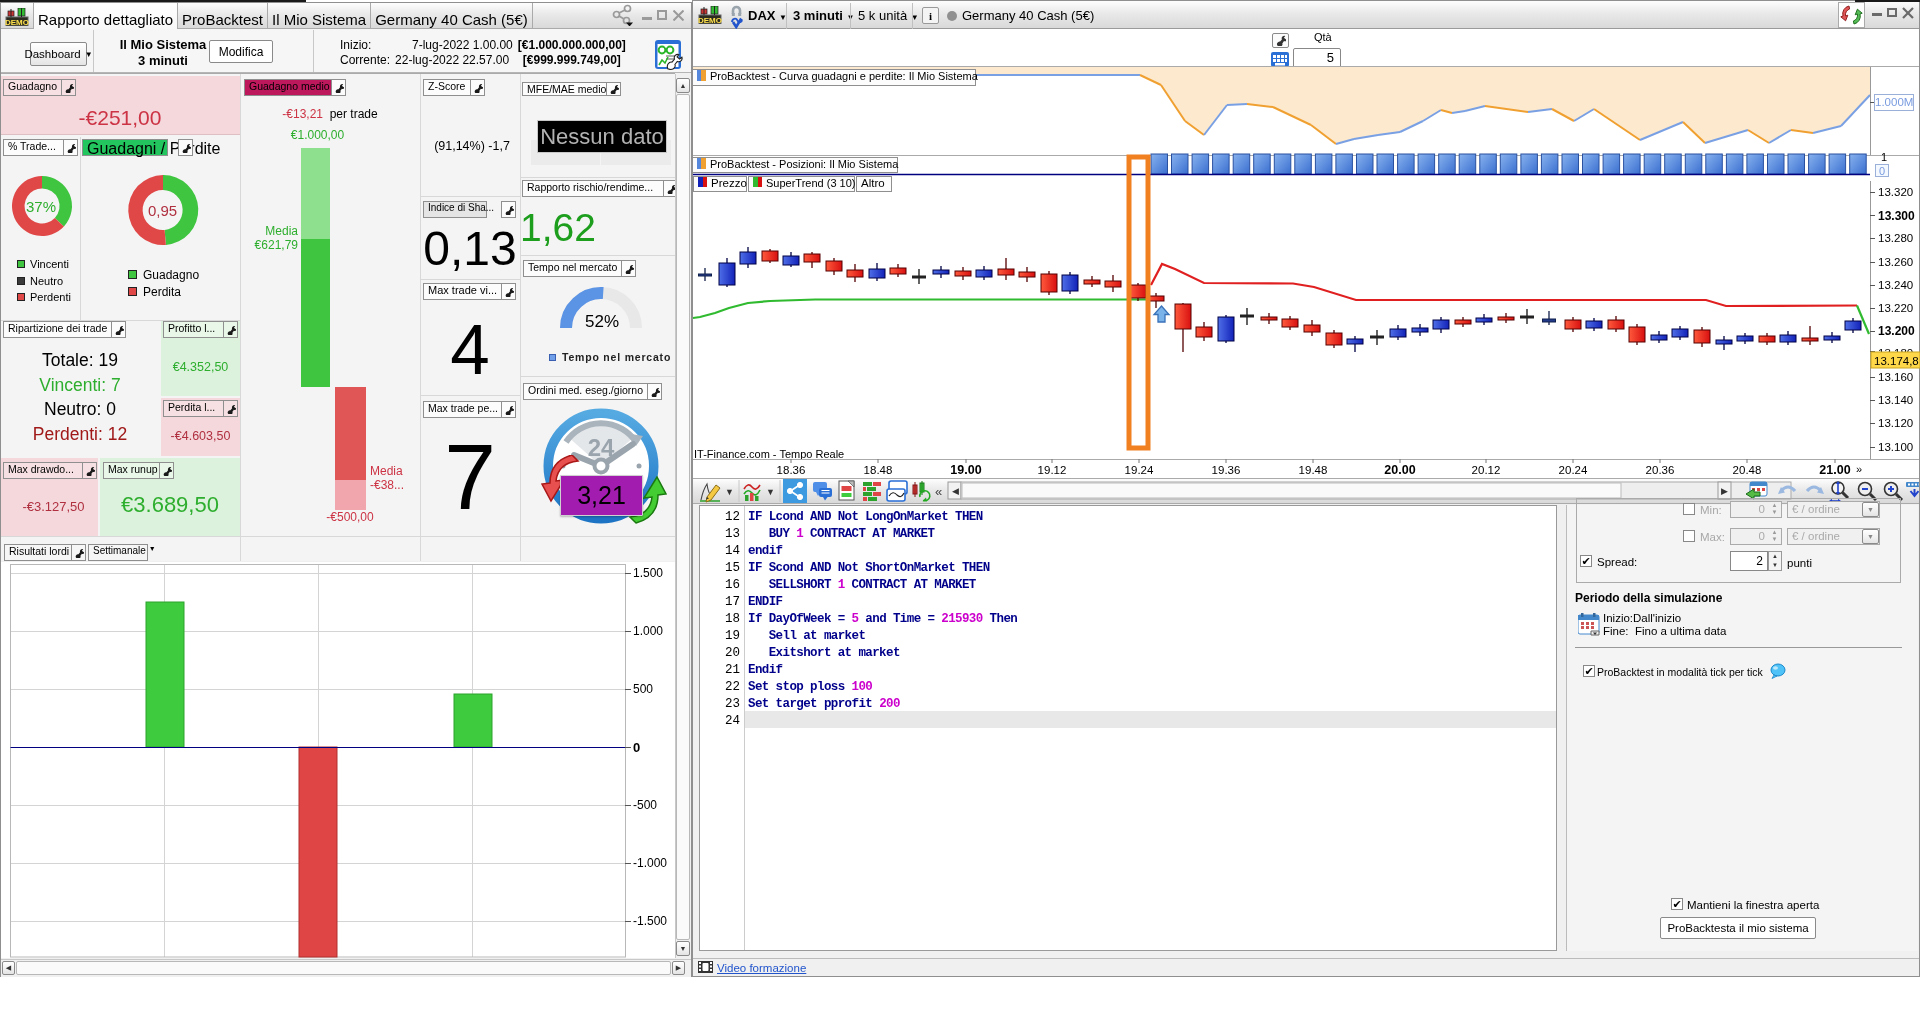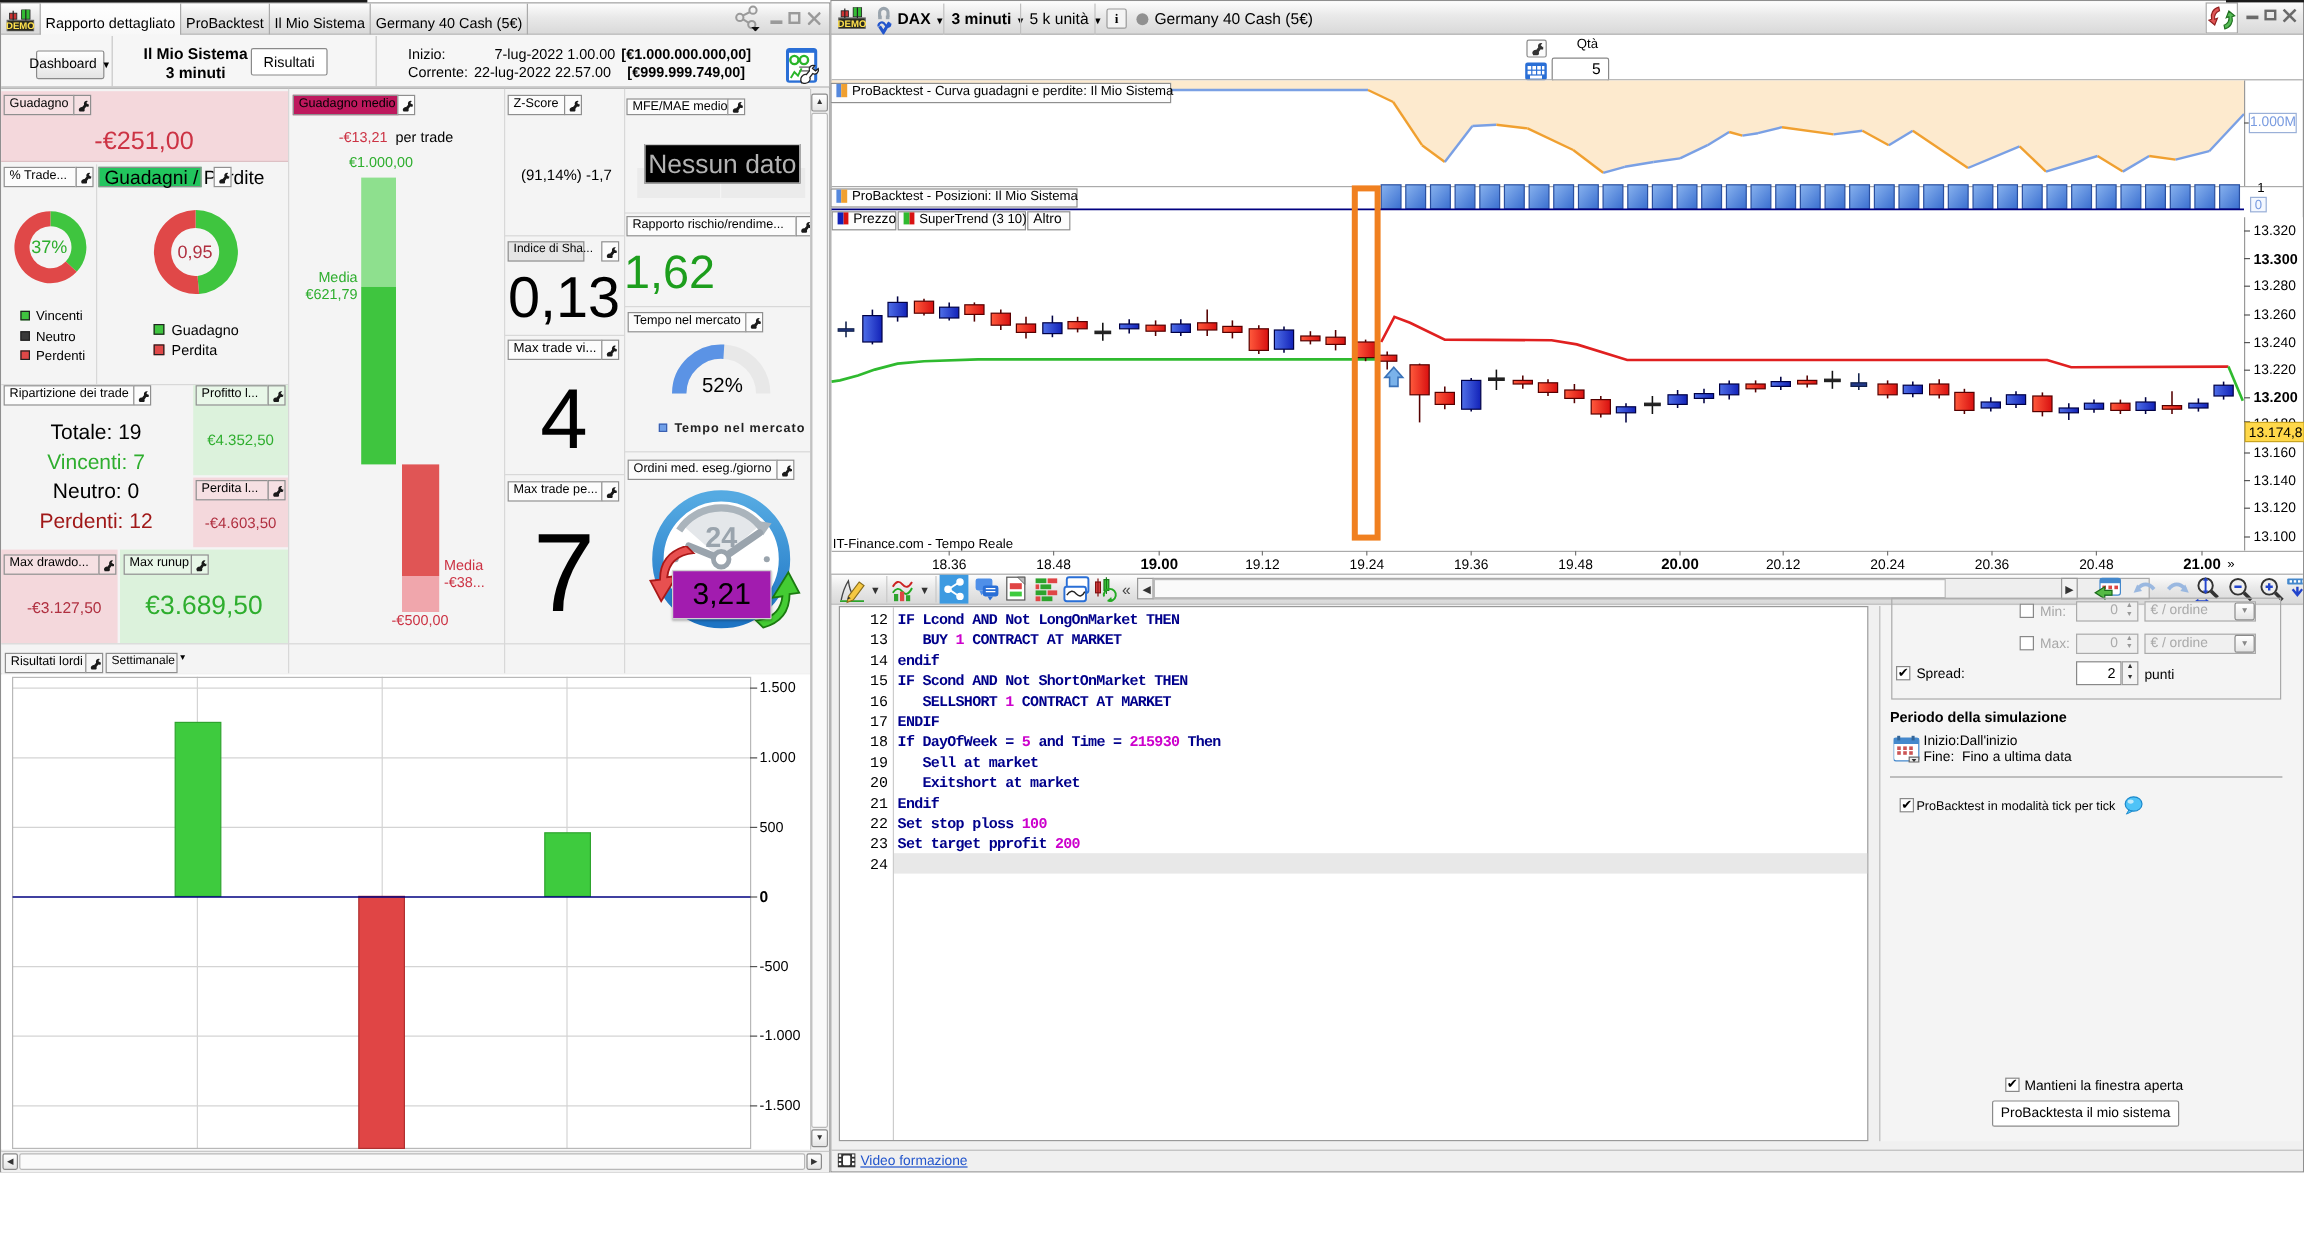--- a/index.html
+++ b/index.html
@@ -1,21 +1,21 @@
 <!DOCTYPE html>
 <html><head><meta charset="utf-8">
 <style>
 *{margin:0;padding:0;box-sizing:border-box}
 body{width:1920px;height:1031px;background:#fff;font-family:"Liberation Sans",sans-serif;font-size:11px;color:#000;position:relative;overflow:hidden}
 .abs{position:absolute}
 .tb{background:linear-gradient(#fdfdfd,#e9e9e9 45%,#d9d9d9);}
 .hdr{position:absolute;height:18px;background:#fcfcfc;border:1px solid #8f8f8f;font-size:11px;color:#000;display:flex;align-items:flex-start;padding:0 4px;white-space:nowrap}
 .wr{position:absolute;width:20px;height:18px;background:#fcfcfc;border:1px solid #8f8f8f;display:flex;align-items:center;justify-content:center}
 .btn{position:absolute;background:linear-gradient(#ffffff,#f0f0f0 60%,#e4e4e4);border:1px solid #8a8a8a;border-radius:2px;display:flex;align-items:center;justify-content:center;font-size:12px}
-.tab{height:26px;display:flex;align-items:center;padding:16px 4px;border-right:1px solid #aaa;font-size:12px;white-space:nowrap}
+.tab{height:26px;display:flex;align-items:center;padding:16px 4px;border-right:1px solid #aaa;font-size:15px;white-space:nowrap}
 .cb{position:absolute;width:12px;height:12px;background:#fff;border:1px solid #888;font-size:11px;line-height:11px;text-align:center}
 .gray{color:#a8a8a8}
 .hdr span{flex-shrink:0}
 </style></head>
 <body>
 
 <div class="abs" style="left:0;top:0;width:306px;height:2px;background:#1a1a1a"></div>
 <div class="abs" style="left:1855px;top:0;width:65px;height:2px;background:#1a1a1a"></div>
 <div class="abs" style="left:0;top:2px;width:692px;height:975px;border:1px solid #8f8f8f;background:#f0f0f0"></div>
 
@@ -57,21 +57,21 @@
         <line x1="0.5" y1="0.5" x2="10.5" y2="10.5"></line>
         <line x1="10.5" y1="0.5" x2="0.5" y2="10.5"></line>
       </g>
     </svg>
 </div>
 
 <div class="abs" style="left:1px;top:29px;width:690px;height:44px;background:#f6f6f6;border-bottom:1px solid #b5b5b5"></div>
 <div class="btn" style="left:30px;top:42px;width:57px;height:24px;font-size:11.5px">Dashboard <span style="margin-left:4px;font-size:8px">▼</span></div>
 <div class="abs" style="left:93px;top:30px;width:1px;height:42px;background:#c8c8c8"></div>
 <div class="abs" style="left:103px;top:37px;width:120px;text-align:center;font-weight:bold;font-size:13px;line-height:15.5px">Il Mio Sistema<br>3 minuti</div>
-<div class="btn" style="left:209px;top:40px;width:64px;height:23px;background:#fff">Risultati</div>
+<div class="btn" style="left:209px;top:40px;width:64px;height:23px;background:#fff">Modifica</div>
 <div class="abs" style="left:313px;top:30px;width:1px;height:42px;background:#c8c8c8"></div>
 <div class="abs" style="left:340px;top:38px;font-size:12px;line-height:15.5px">
   <table style="border-collapse:collapse;font-size:12px;line-height:15px">
   <tbody>
         <tr>
           <td>Inizio:</td>
           <td style="padding-left:22px;text-align:right">7-lug-2022 1.00.00</td>
           <td style="font-weight:bold;padding-left:5px">[€1.000.000.000,00]</td>
         </tr>
   <tr>

